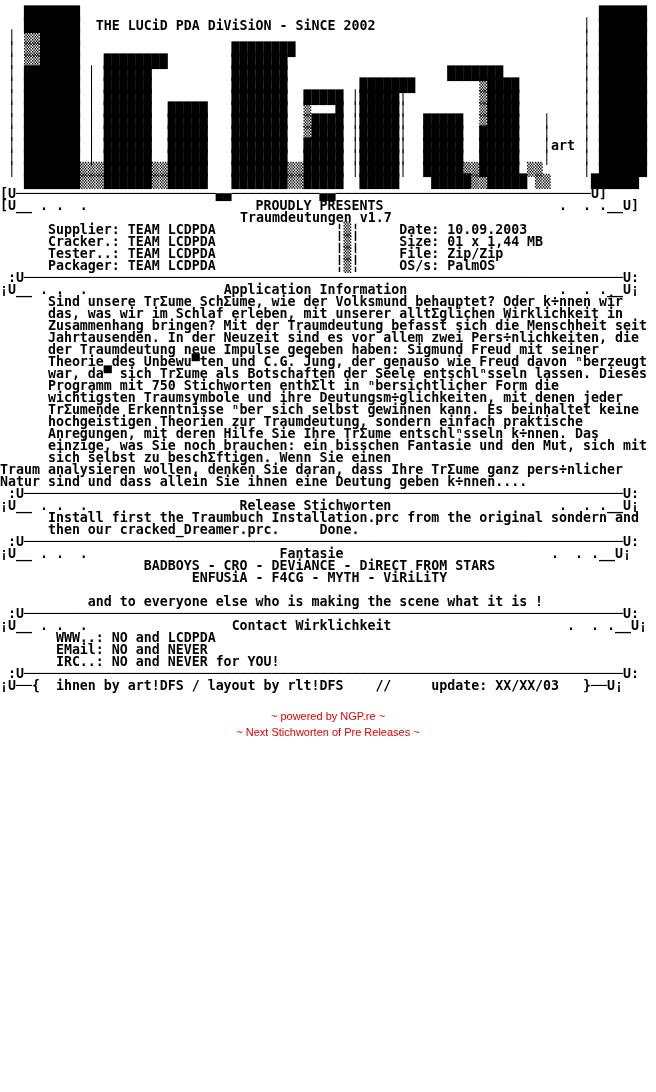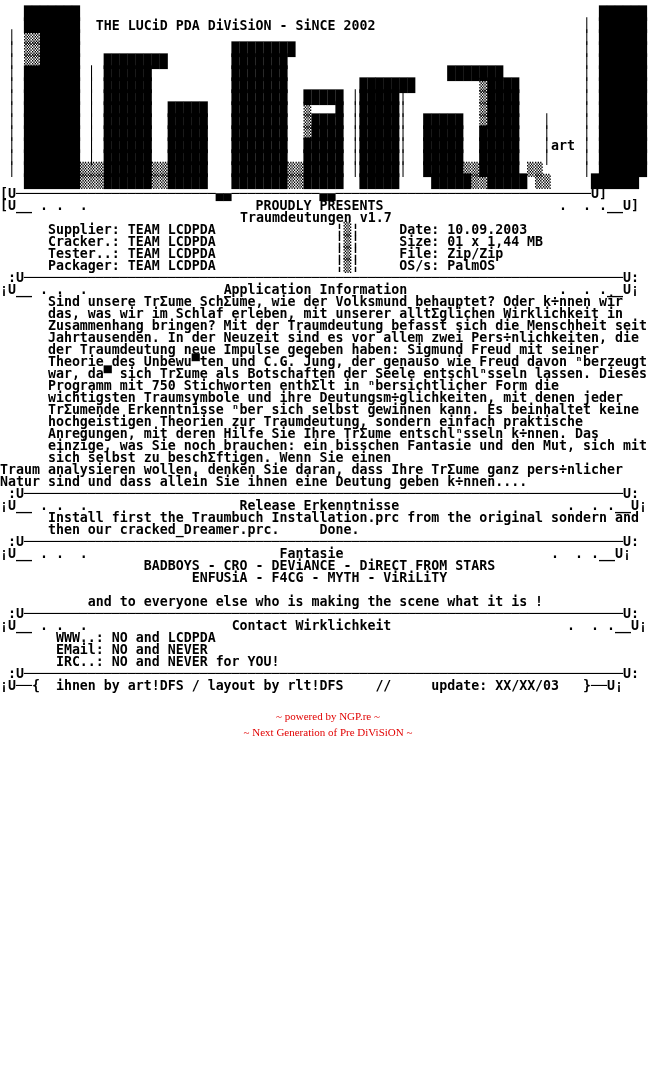--- a/index.html
+++ b/index.html
@@ -12,21 +12,21 @@
     line-height:12px;
     color:#000000;
     letter-spacing:0;
     white-space:pre;
   }
   .mt1{margin-top:12px;}
   .mt7{margin-top:84px;}
   .mt11{margin-top:132px;}
   .indent-title{text-indent:240px;}
   .red-line{
-    font-family:Liberation Serif, serif;
+    font-family:Liberation Sans, sans-serif;
     font-weight:normal;
     font-size:11px;
     line-height:16px;
     color:#e10000;
     text-align:center;
     white-space:pre;
   }
   .red-first{margin-top:16px;}
 </style>
 </head>
@@ -73,21 +73,21 @@
       TrΣumende Erkenntnisse ⁿber sich selbst gewinnen kann. Es beinhaltet keine
       hochgeistigen Theorien zur Traumdeutung, sondern einfach praktische
       Anregungen, mit deren Hilfe Sie Ihre TrΣume entschlⁿsseln k÷nnen. Das
       einzige, was Sie noch brauchen: ein bisschen Fantasie und den Mut, sich mit
       sich selbst zu beschΣftigen. Wenn Sie einen</pre>
 
 <pre class="nfo mt1">Traum analysieren wollen, denken Sie daran, dass Ihre TrΣume ganz pers÷nlicher
 Natur sind und dass allein Sie ihnen eine Deutung geben k÷nnen....</pre>
 
 <pre class="nfo mt11"><span> :U───────────────────────────────────────────────────────────────────────────U:</span>
-<span>¡U__ . .  .                   </span><span>Release Erkenntnisse</span><span>                     .  . .__U¡</span></pre>
+<span>¡U__ . .  .                   </span><span>Release Stichworten</span><span>                     .  . .__U¡</span></pre>
 
 <pre class="nfo mt1">      Install first the Traumbuch Installation.prc from the original sondern and
       then our cracked_Dreamer.prc.     Done.</pre>
 
 <pre class="nfo mt7"><span> :U───────────────────────────────────────────────────────────────────────────U:</span>
 <span>¡U__ . .  .                        </span><span>Fantasie</span><span>                          .  . .__U¡</span></pre>
 
 <pre class="nfo mt1">                  BADBOYS - CRO - DEViANCE - DiRECT FROM STARS
                         ENFUSiA - F4CG - MYTH - ViRiLiTY
 
@@ -97,13 +97,13 @@
 <span>¡U__ . .  .                  </span><span>Contact Wirklichkeit</span><span>                      .  . .__U¡</span></pre>
 
 <pre class="nfo mt1">       WWW..: NO and LCDPDA
        EMail: NO and NEVER
        IRC..: NO and NEVER for YOU!</pre>
 
 <pre class="nfo mt1"><span> :U───────────────────────────────────────────────────────────────────────────U:</span>
 <span>¡U──{  </span><span>ihnen by art!DFS / layout by rlt!DFS</span><span>    //     </span><span>update: XX/XX/03</span><span>   }──U¡</span></pre>
 
 <div class="red-line red-first">~ powered by NGP.re ~</div>
-<div class="red-line">~ Next Generation of Pre DiViSiON ~</div>
+<div class="red-line">~ Next Stichworten of Pre Releases ~</div>
 
 </body></html>

